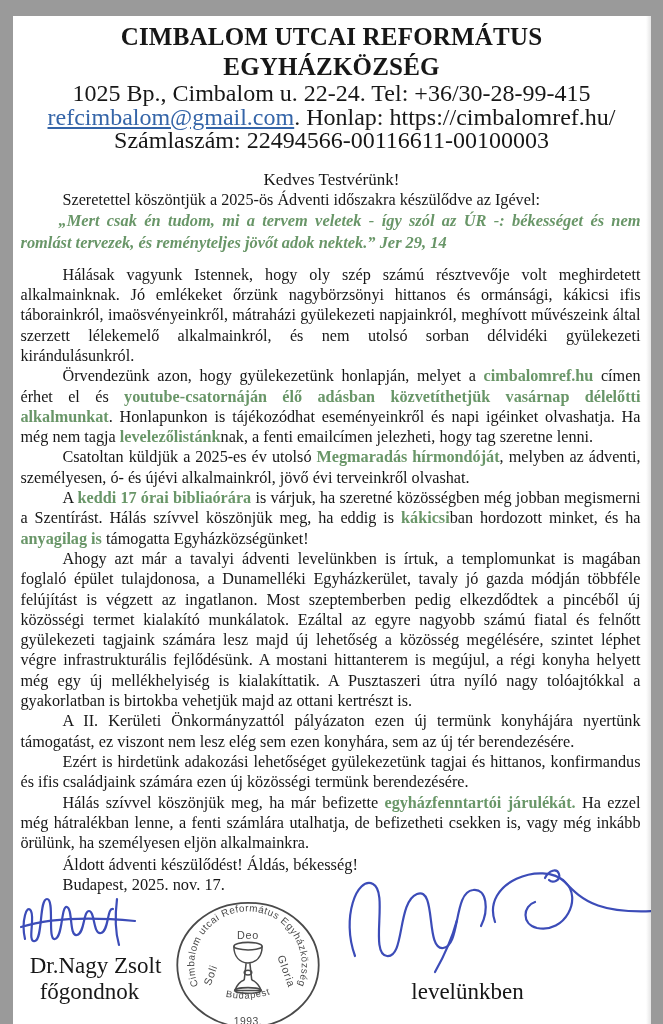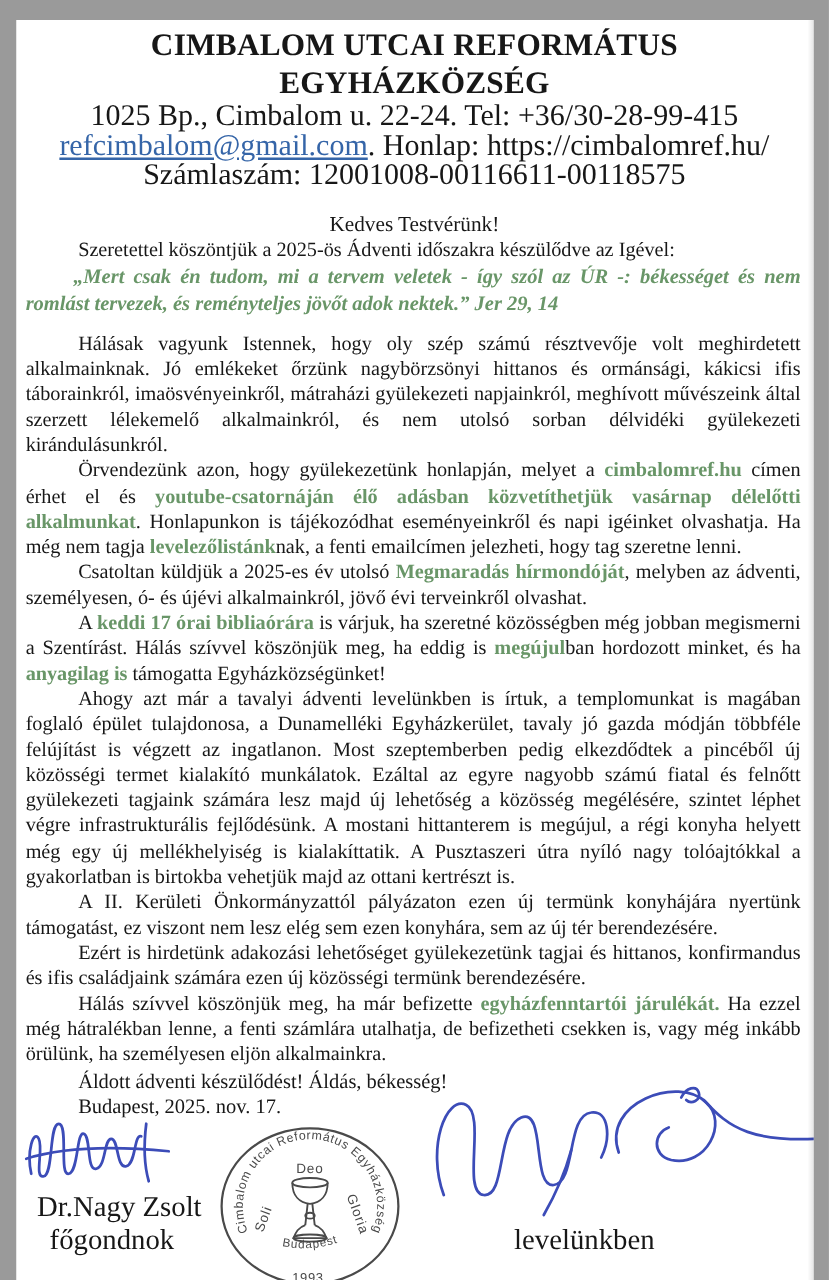--- a/index.html
+++ b/index.html
@@ -74,32 +74,32 @@
 </style>
 </head>
 <body>
 
 <div class="page">
 
   <div class="header">
     <div class="org-name">CIMBALOM UTCAI REFORMÁTUS EGYHÁZKÖZSÉG</div>
     <div class="header-line">1025 Bp., Cimbalom u. 22-24. Tel: +36/30-28-99-415</div>
     <div class="header-line"><span class="email-link">refcimbalom@gmail.com</span><span>. Honlap: https://cimbalomref.hu/</span></div>
-    <div class="header-line">Számlaszám: 12001008-00116611-00118575</div>
+    <div class="header-line">Számlaszám: 22494566-00116611-00100003</div>
   </div>
 
   <div class="greeting">Kedves Testvérünk!</div>
 
   <div class="body-block">
     <p class="intro">Szeretettel köszöntjük a 2025-ös Ádventi időszakra készülődve az Igével:</p>
     <p class="quote">„Mert csak én tudom, mi a tervem veletek - így szól az ÚR -: békességet és nem romlást tervezek, és reményteljes jövőt adok nektek.” Jer 29, 14</p>
     <p class="para first"><span>Hálásak vagyunk Istennek, hogy oly szép számú résztvevője volt meghirdetett alkalmainknak. Jó emlékeket őrzünk nagybörzsönyi hittanos és ormánsági, kákicsi ifis táborainkról, imaösvényeinkről, mátraházi gyülekezeti napjainkról, meghívott művészeink által szerzett lélekemelő alkalmainkról, és nem utolsó sorban délvidéki gyülekezeti kirándulásunkról.</span></p>
     <p class="para"><span>Örvendezünk azon, hogy gyülekezetünk honlapján, melyet a </span><span class="hl">cimbalomref.hu</span><span> címen érhet el és </span><span class="hl">youtube-csatornáján élő adásban közvetíthetjük vasárnap délelőtti alkalmunkat</span><span>. Honlapunkon is tájékozódhat eseményeinkről és napi igéinket olvashatja. Ha még nem tagja </span><span class="hl">levelezőlistánk</span><span>nak, a fenti emailcímen jelezheti, hogy tag szeretne lenni.</span></p>
     <p class="para"><span>Csatoltan küldjük a 2025-es év utolsó </span><span class="hl">Megmaradás hírmondóját</span><span>, melyben az ádventi, személyesen, ó- és újévi alkalmainkról, jövő évi terveinkről olvashat.</span></p>
-    <p class="para"><span>A </span><span class="hl">keddi 17 órai bibliaórára</span><span> is várjuk, ha szeretné közösségben még jobban megismerni a Szentírást. Hálás szívvel köszönjük meg, ha eddig is </span><span class="hl">megújul</span><span>ban hordozott minket, és ha </span><span class="hl">anyagilag is</span><span> támogatta Egyházközségünket!</span></p>
+    <p class="para"><span>A </span><span class="hl">keddi 17 órai bibliaórára</span><span> is várjuk, ha szeretné közösségben még jobban megismerni a Szentírást. Hálás szívvel köszönjük meg, ha eddig is </span><span class="hl">kákicsi</span><span>ban hordozott minket, és ha </span><span class="hl">anyagilag is</span><span> támogatta Egyházközségünket!</span></p>
     <p class="para"><span>Ahogy azt már a tavalyi ádventi levelünkben is írtuk, a templomunkat is magában foglaló épület tulajdonosa, a Dunamelléki Egyházkerület, tavaly jó gazda módján többféle felújítást is végzett az ingatlanon. Most szeptemberben pedig elkezdődtek a pincéből új közösségi termet kialakító munkálatok. Ezáltal az egyre nagyobb számú fiatal és felnőtt gyülekezeti tagjaink számára lesz majd új lehetőség a közösség megélésére, szintet léphet végre infrastrukturális fejlődésünk. A mostani hittanterem is megújul, a régi konyha helyett még egy új mellékhelyiség is kialakíttatik. A Pusztaszeri útra nyíló nagy tolóajtókkal a gyakorlatban is birtokba vehetjük majd az ottani kertrészt is.</span></p>
     <p class="para"><span>A II. Kerületi Önkormányzattól pályázaton ezen új termünk konyhájára nyertünk támogatást, ez viszont nem lesz elég sem ezen konyhára, sem az új tér berendezésére.</span></p>
     <p class="para"><span>Ezért is hirdetünk adakozási lehetőséget gyülekezetünk tagjai és hittanos, konfirmandus és ifis családjaink számára ezen új közösségi termünk berendezésére.</span></p>
     <p class="para"><span>Hálás szívvel köszönjük meg, ha már befizette </span><span class="hl">egyházfenntartói járulékát.</span><span> Ha ezzel még hátralékban lenne, a fenti számlára utalhatja, de befizetheti csekken is, vagy még inkább örülünk, ha személyesen eljön alkalmainkra.</span></p>
     <div class="closing-row">
       <span>Áldott ádventi készülődést! Áldás, békesség!</span>
       <span>Budapest, 2025. nov. 17.</span>
     </div>
   </div>
 

